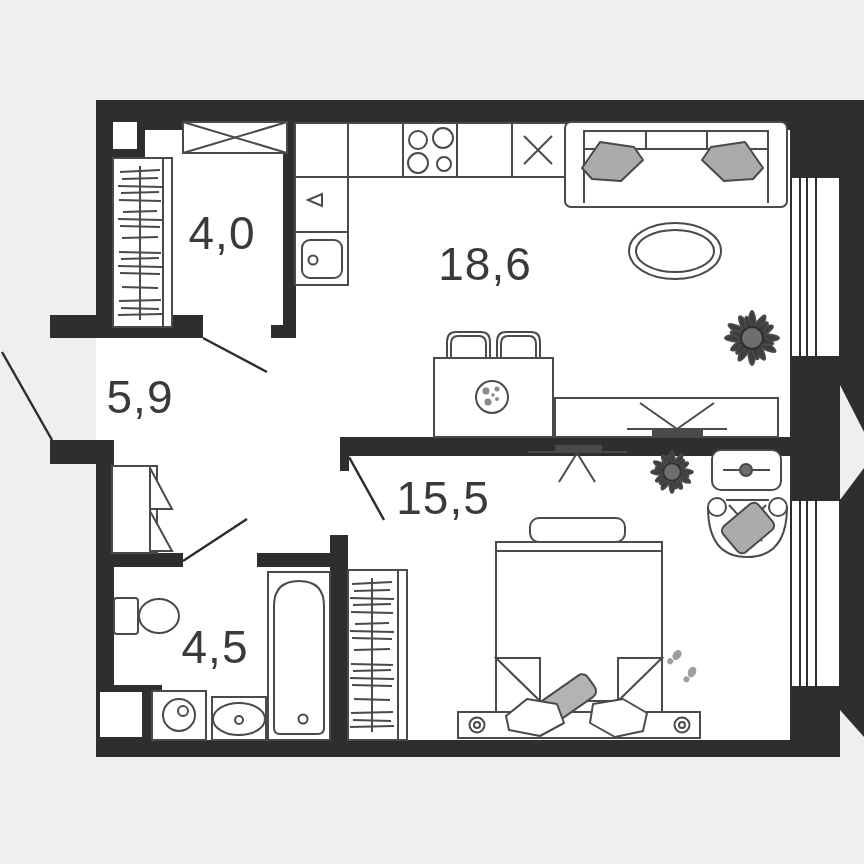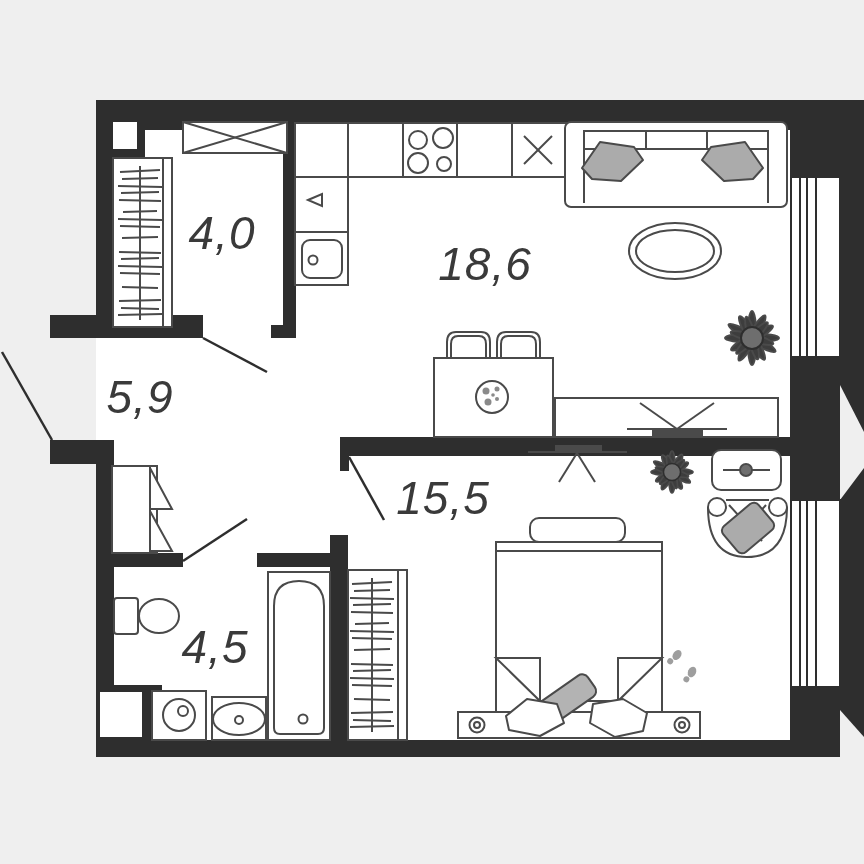--- a/index.html
+++ b/index.html
@@ -1,16 +1,16 @@
 <!DOCTYPE html>
 <html><head>
 <meta charset="utf-8">
 <style>
   html,body{margin:0;padding:0;background:#efefef;}
-  .stage{width:780px;height:864px;position:relative;font-family:"Liberation Sans",sans-serif;font-style:italic;}
+  .stage{width:780px;height:864px;position:relative;font-family:"Liberation Sans",sans-serif;}
   svg{display:block;}
   text.arealabel{font-family:"Liberation Sans","DejaVu Sans",sans-serif;font-size:46px;fill:#3a3a3a;letter-spacing:1px;}
 </style>
 </head>
 <body>
 
 <div class="stage">
 <svg width="864" height="864" viewBox="0 0 864 864">
 
   <defs>

